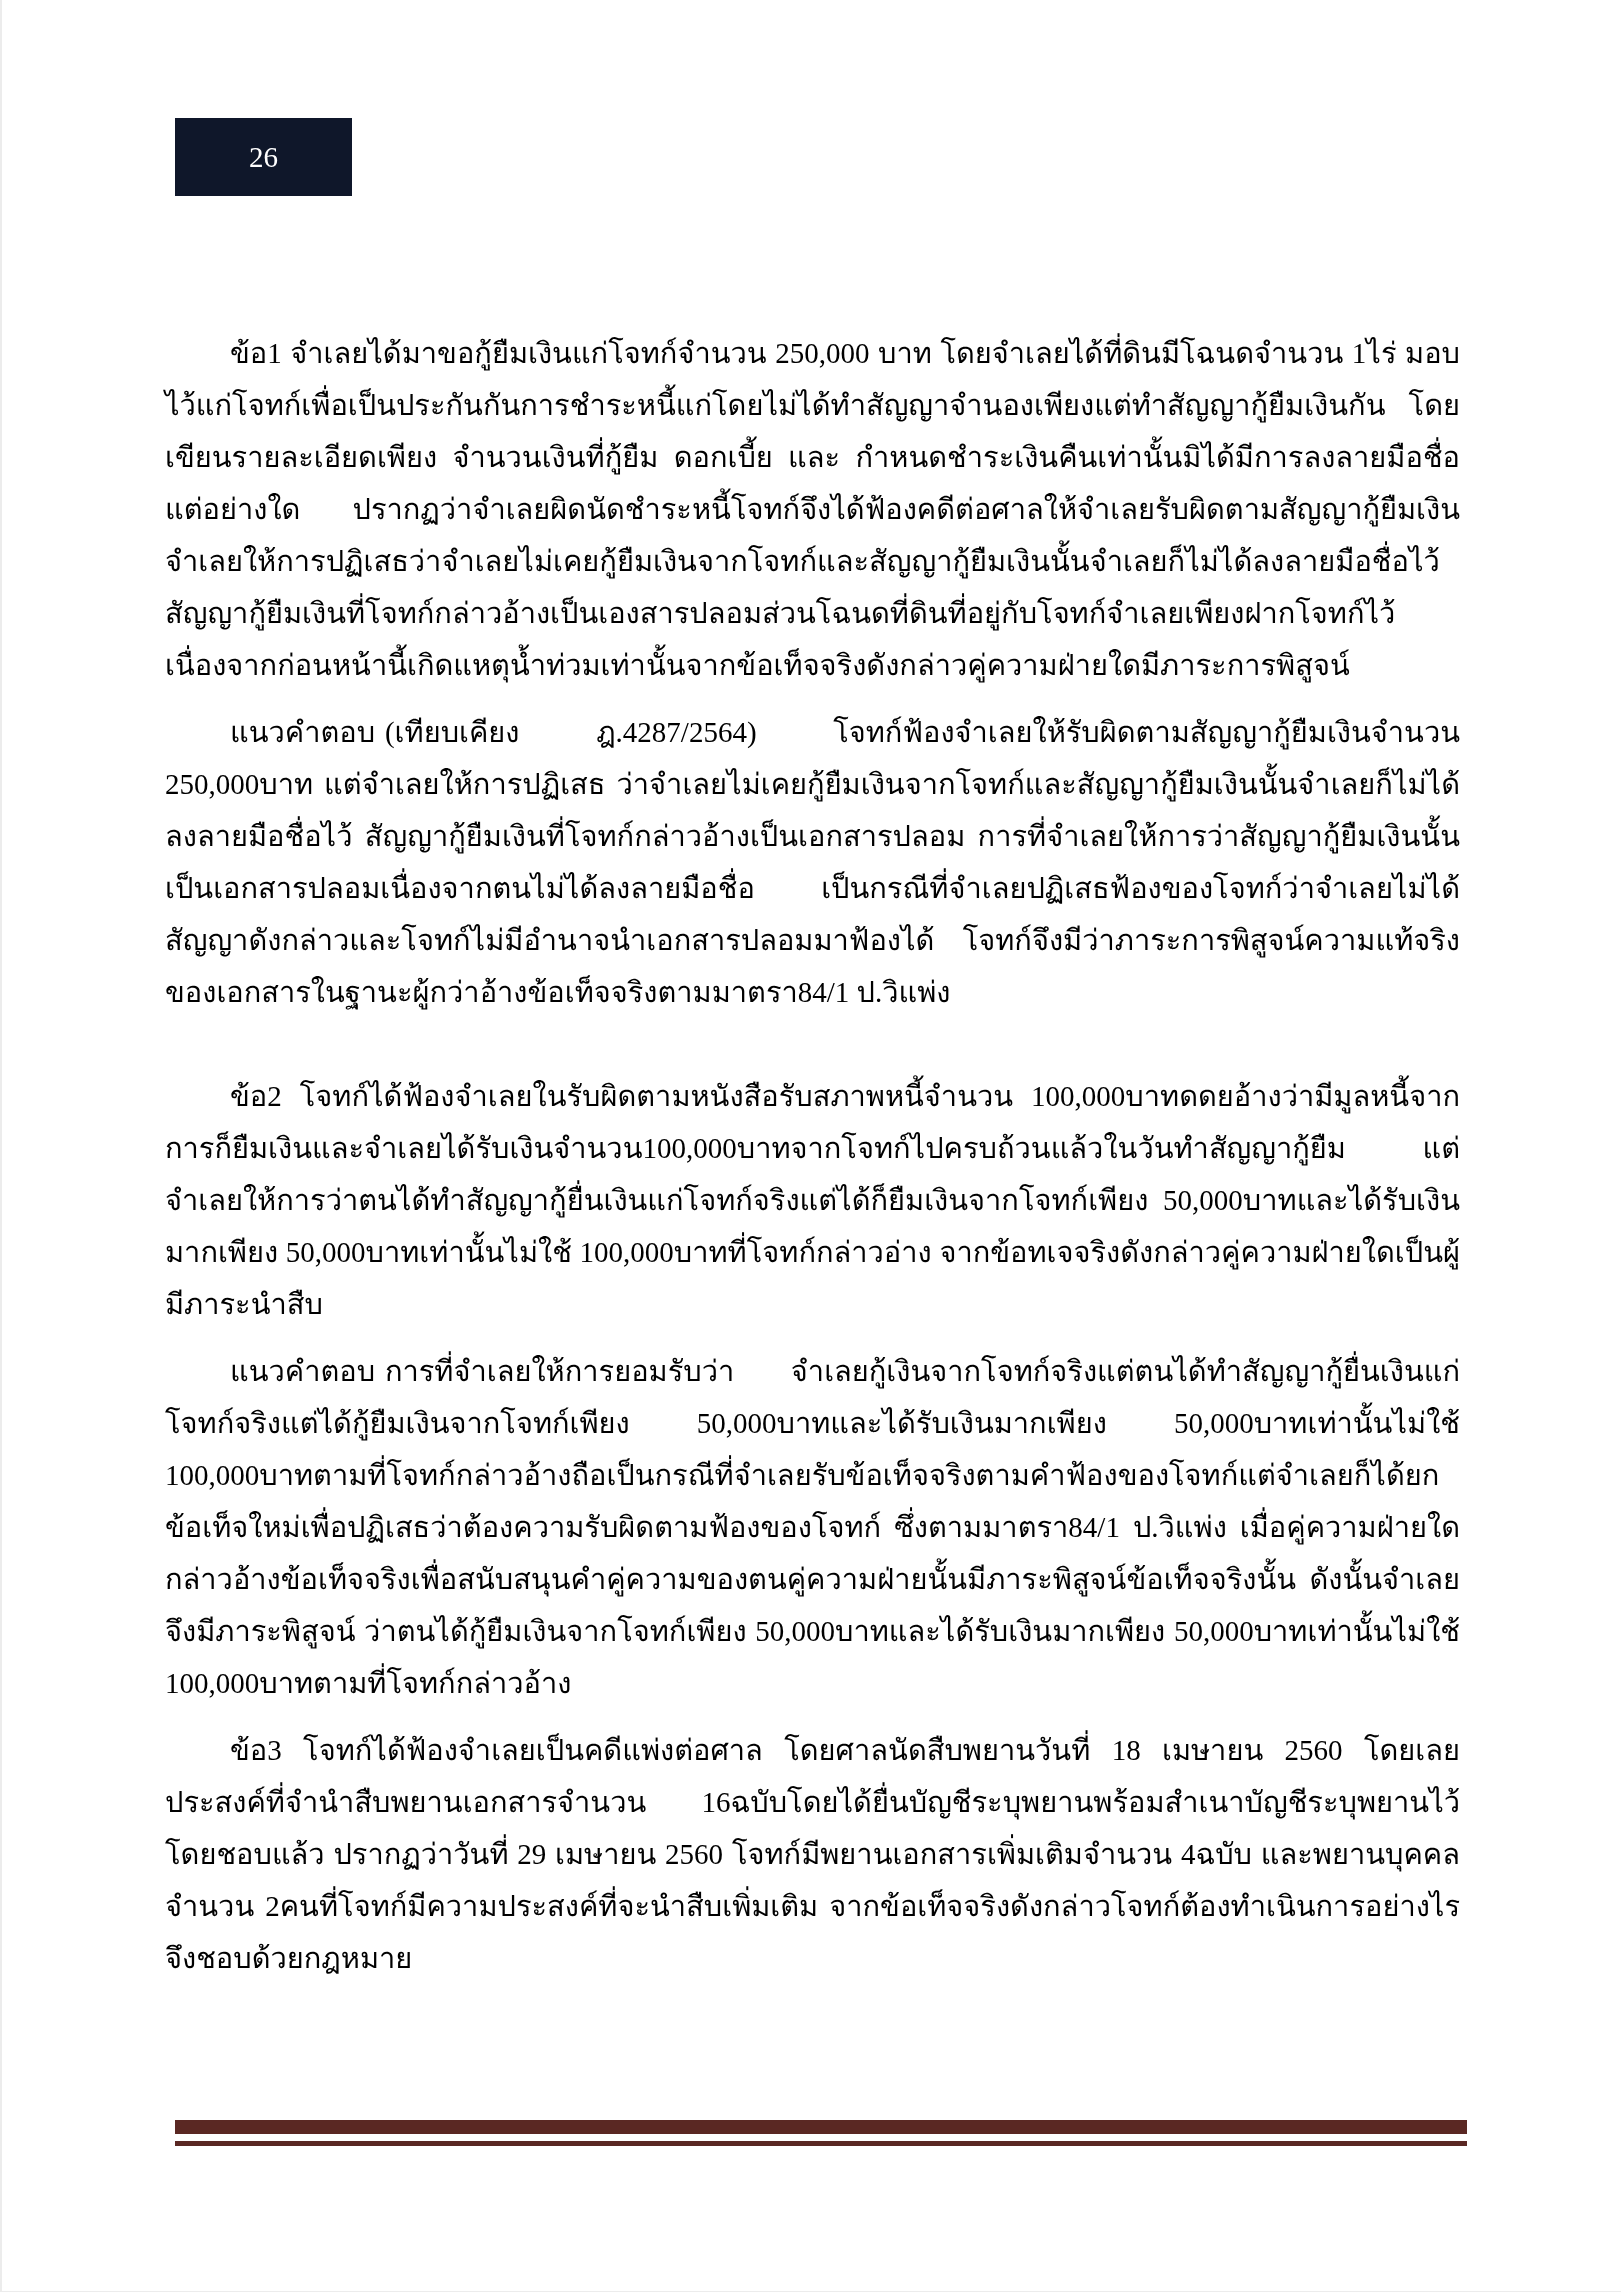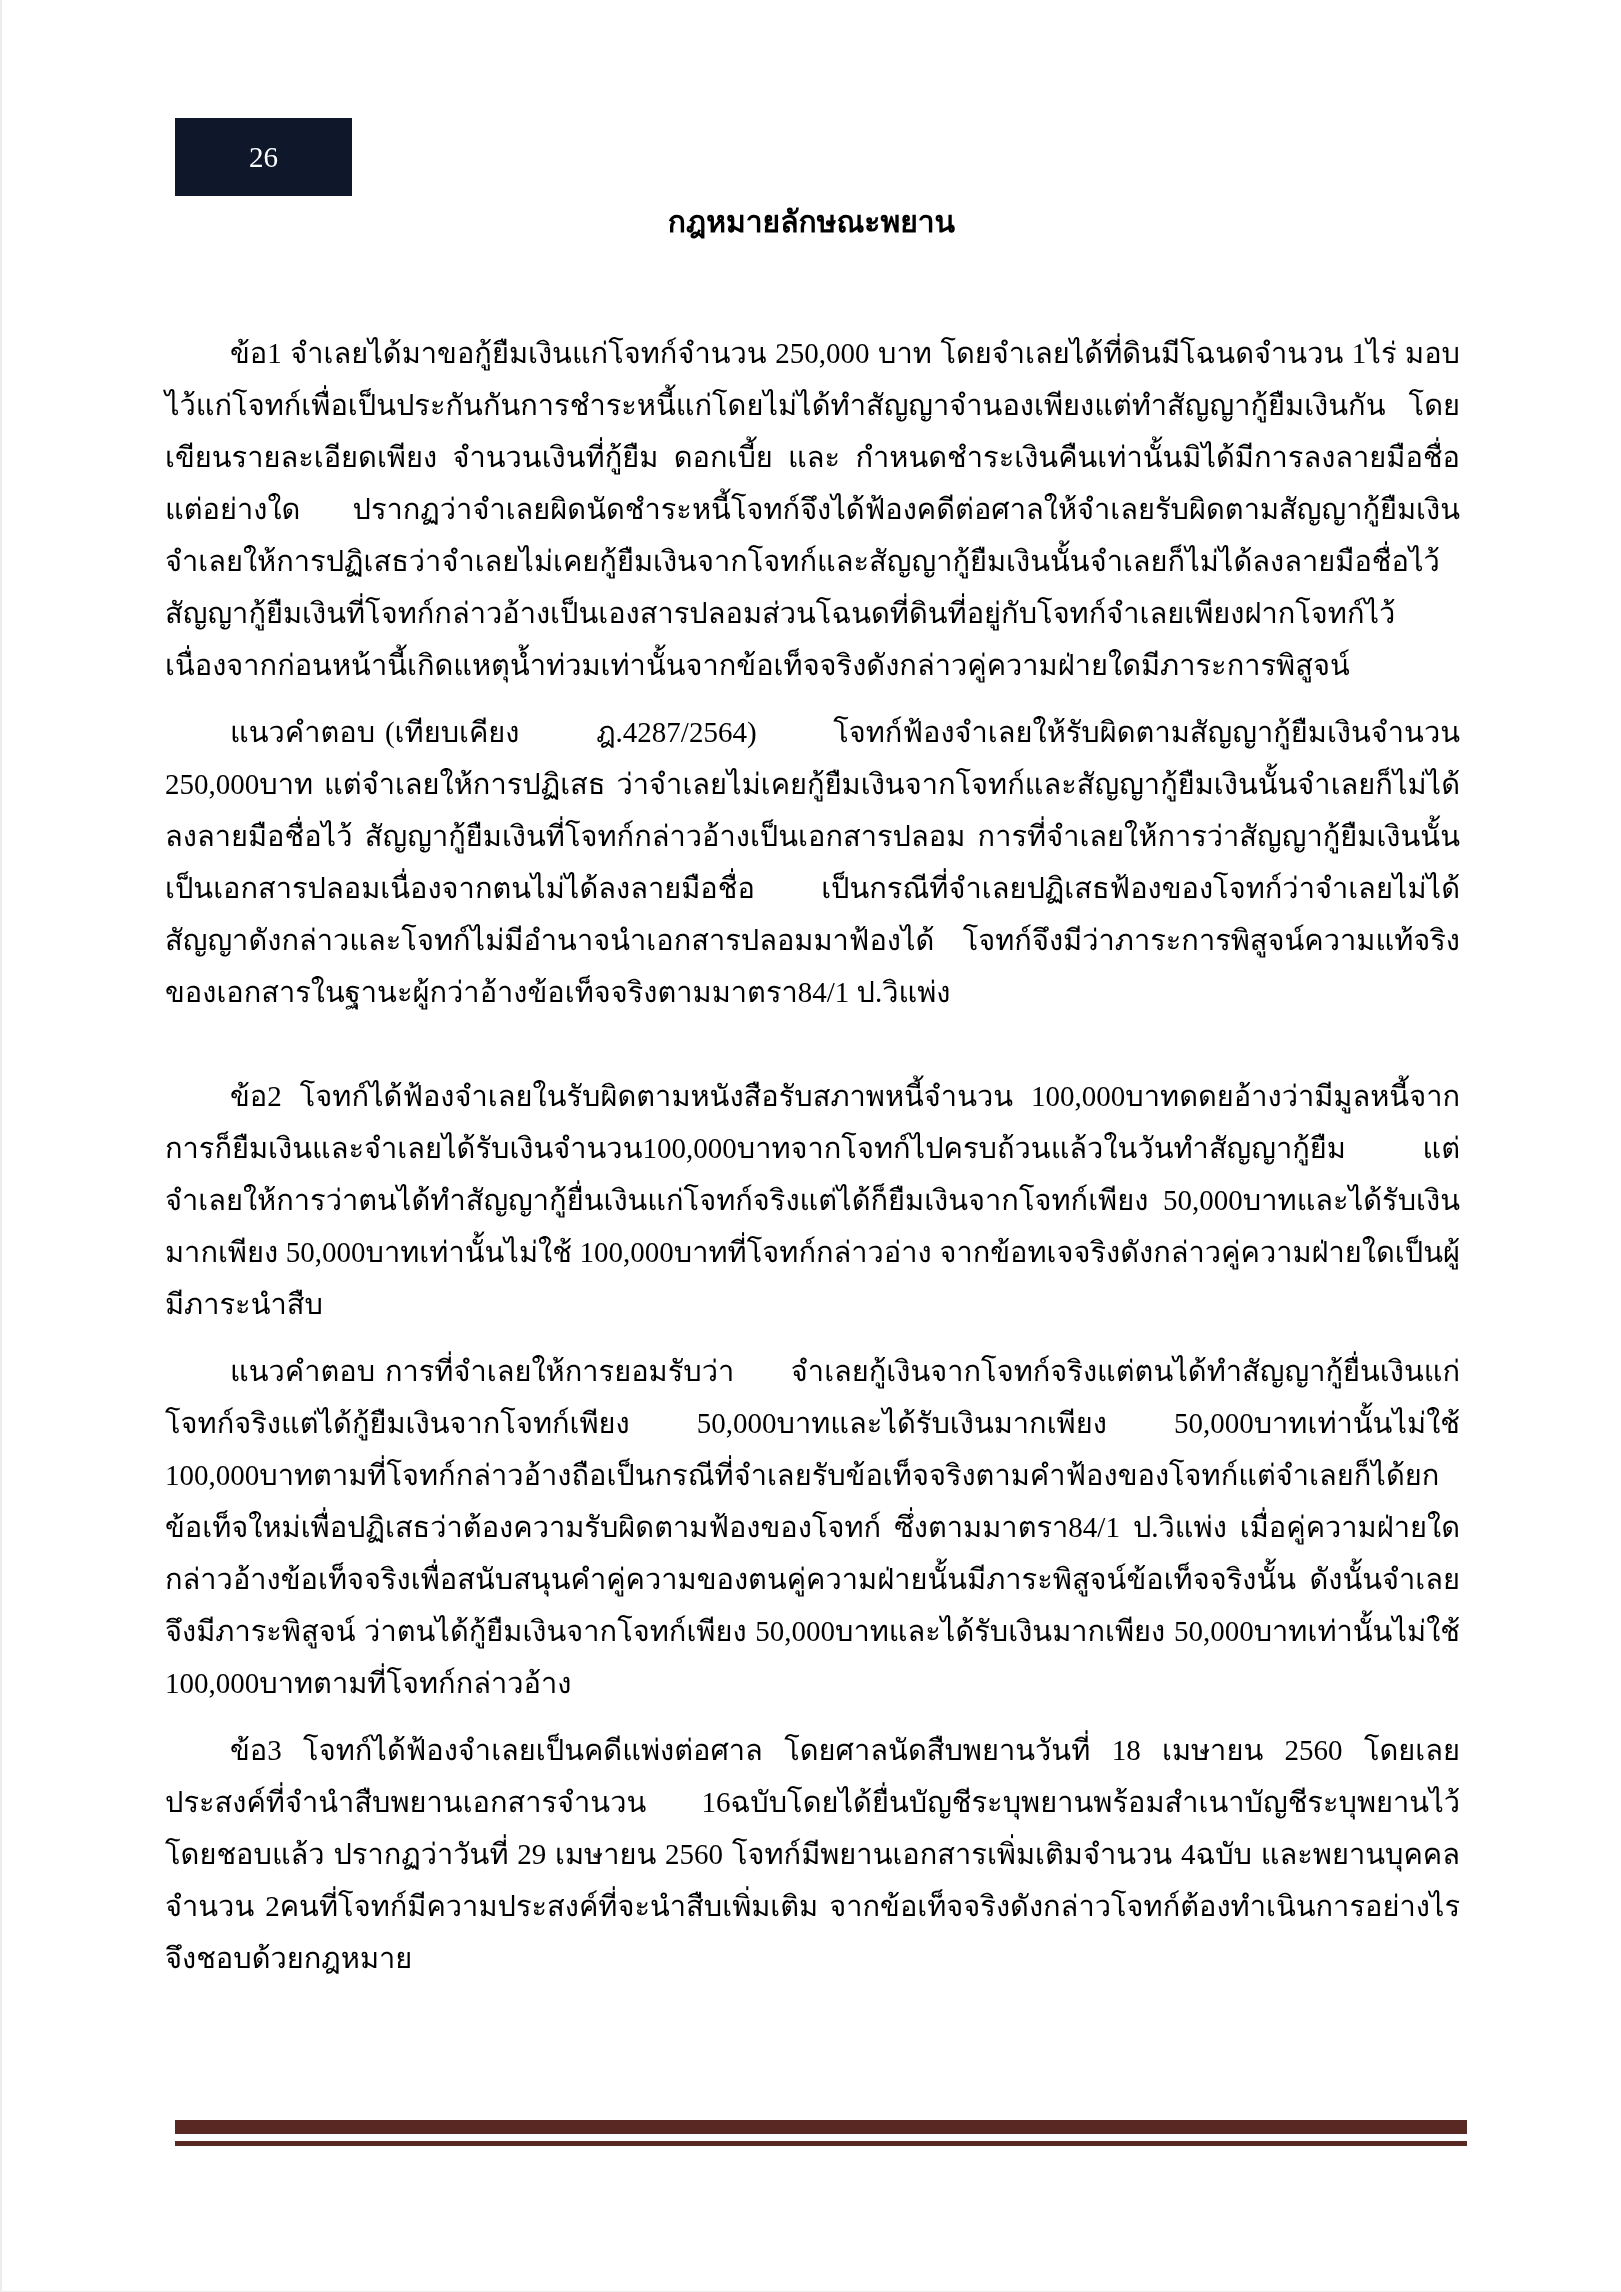--- a/index.html
+++ b/index.html
@@ -83,21 +83,20 @@
 </style>
 </head>
 <body>
 
 <div class="page">
 
   <div class="pagenum-box">
     <span>26</span>
   </div>
 
-  <div class="doc-title">กฎหมายลักษณะพยาน</div>
 
   <div class="content">
     <p><span class="lead"></span><span>ข้อ1 จำเลยได้มาขอกู้ยืมเงินแก่โจทก์จำนวน 250,000 บาท โดยจำเลยได้ที่ดินมีโฉนดจำนวน 1ไร่ มอบไว้แก่โจทก์เพื่อเป็นประกันกันการชำระหนี้แก่โดยไม่ได้ทำสัญญาจำนองเพียงแต่ทำสัญญากู้ยืมเงินกัน โดยเขียนรายละเอียดเพียง จำนวนเงินที่กู้ยืม ดอกเบี้ย และ กำหนดชำระเงินคืนเท่านั้นมิได้มีการลงลายมือชื่อแต่อย่างใด ปรากฏว่าจำเลยผิดนัดชำระหนี้โจทก์จึงได้ฟ้องคดีต่อศาลให้จำเลยรับผิดตามสัญญากู้ยืมเงิน จำเลยให้การปฏิเสธว่าจำเลยไม่เคยกู้ยืมเงินจากโจทก์และสัญญากู้ยืมเงินนั้นจำเลยก็ไม่ได้ลงลายมือชื่อไว้ สัญญากู้ยืมเงินที่โจทก์กล่าวอ้างเป็นเองสารปลอมส่วนโฉนดที่ดินที่อยู่กับโจทก์จำเลยเพียงฝากโจทก์ไว้ เนื่องจากก่อนหน้านี้เกิดแหตุน้ำท่วมเท่านั้นจากข้อเท็จจริงดังกล่าวคู่ความฝ่ายใดมีภาระการพิสูจน์</span></p>
     <p><span class="lead">แนวคำตอบ</span><span>(เทียบเคียง ฎ.4287/2564) โจทก์ฟ้องจำเลยให้รับผิดตามสัญญากู้ยืมเงินจำนวน 250,000บาท แต่จำเลยให้การปฏิเสธ ว่าจำเลยไม่เคยกู้ยืมเงินจากโจทก์และสัญญากู้ยืมเงินนั้นจำเลยก็ไม่ได้ลงลายมือชื่อไว้ สัญญากู้ยืมเงินที่โจทก์กล่าวอ้างเป็นเอกสารปลอม การที่จำเลยให้การว่าสัญญากู้ยืมเงินนั้นเป็นเอกสารปลอมเนื่องจากตนไม่ได้ลงลายมือชื่อ เป็นกรณีที่จำเลยปฏิเสธฟ้องของโจทก์ว่าจำเลยไม่ได้สัญญาดังกล่าวและโจทก์ไม่มีอำนาจนำเอกสารปลอมมาฟ้องได้ โจทก์จึงมีว่าภาระการพิสูจน์ความแท้จริงของเอกสารในฐานะผู้กว่าอ้างข้อเท็จจริงตามมาตรา84/1 ป.วิแพ่ง</span></p>
     <p class="gap-above"><span class="lead"></span><span>ข้อ2 โจทก์ได้ฟ้องจำเลยในรับผิดตามหนังสือรับสภาพหนี้จำนวน 100,000บาทดดยอ้างว่ามีมูลหนี้จากการก็ยืมเงินและจำเลยได้รับเงินจำนวน100,000บาทจากโจทก์ไปครบถ้วนแล้วในวันทำสัญญากู้ยืม แต่จำเลยให้การว่าตนได้ทำสัญญากู้ยื่นเงินแก่โจทก์จริงแต่ได้ก็ยืมเงินจากโจทก์เพียง 50,000บาทและได้รับเงินมากเพียง 50,000บาทเท่านั้นไม่ใช้ 100,000บาทที่โจทก์กล่าวอ่าง จากข้อทเจจริงดังกล่าวคู่ความฝ่ายใดเป็นผู้มีภาระนำสืบ</span></p>
     <p><span class="lead">แนวคำตอบ</span><span>การที่จำเลยให้การยอมรับว่า จำเลยกู้เงินจากโจทก์จริงแต่ตนได้ทำสัญญากู้ยื่นเงินแก่โจทก์จริงแต่ได้กู้ยืมเงินจากโจทก์เพียง 50,000บาทและได้รับเงินมากเพียง 50,000บาทเท่านั้นไม่ใช้ 100,000บาทตามที่โจทก์กล่าวอ้างถือเป็นกรณีที่จำเลยรับข้อเท็จจริงตามคำฟ้องของโจทก์แต่จำเลยก็ได้ยกข้อเท็จใหม่เพื่อปฏิเสธว่าต้องความรับผิดตามฟ้องของโจทก์ ซึ่งตามมาตรา84/1 ป.วิแพ่ง เมื่อคู่ความฝ่ายใดกล่าวอ้างข้อเท็จจริงเพื่อสนับสนุนคำคู่ความของตนคู่ความฝ่ายนั้นมีภาระพิสูจน์ข้อเท็จจริงนั้น ดังนั้นจำเลยจึงมีภาระพิสูจน์ ว่าตนได้กู้ยืมเงินจากโจทก์เพียง 50,000บาทและได้รับเงินมากเพียง 50,000บาทเท่านั้นไม่ใช้ 100,000บาทตามที่โจทก์กล่าวอ้าง</span></p>
     <p><span class="lead"></span><span>ข้อ3 โจทก์ได้ฟ้องจำเลยเป็นคดีแพ่งต่อศาล โดยศาลนัดสืบพยานวันที่ 18 เมษายน 2560 โดยเลยประสงค์ที่จำนำสืบพยานเอกสารจำนวน 16ฉบับโดยได้ยื่นบัญชีระบุพยานพร้อมสำเนาบัญชีระบุพยานไว้โดยชอบแล้ว ปรากฏว่าวันที่ 29 เมษายน 2560 โจทก์มีพยานเอกสารเพิ่มเติมจำนวน 4ฉบับ และพยานบุคคลจำนวน 2คนที่โจทก์มีความประสงค์ที่จะนำสืบเพิ่มเติม จากข้อเท็จจริงดังกล่าวโจทก์ต้องทำเนินการอย่างไรจึงชอบด้วยกฎหมาย</span></p>
   </div>
 
   <div class="footer-rule-thick" style="background: rgb(90, 40, 35);"></div>

